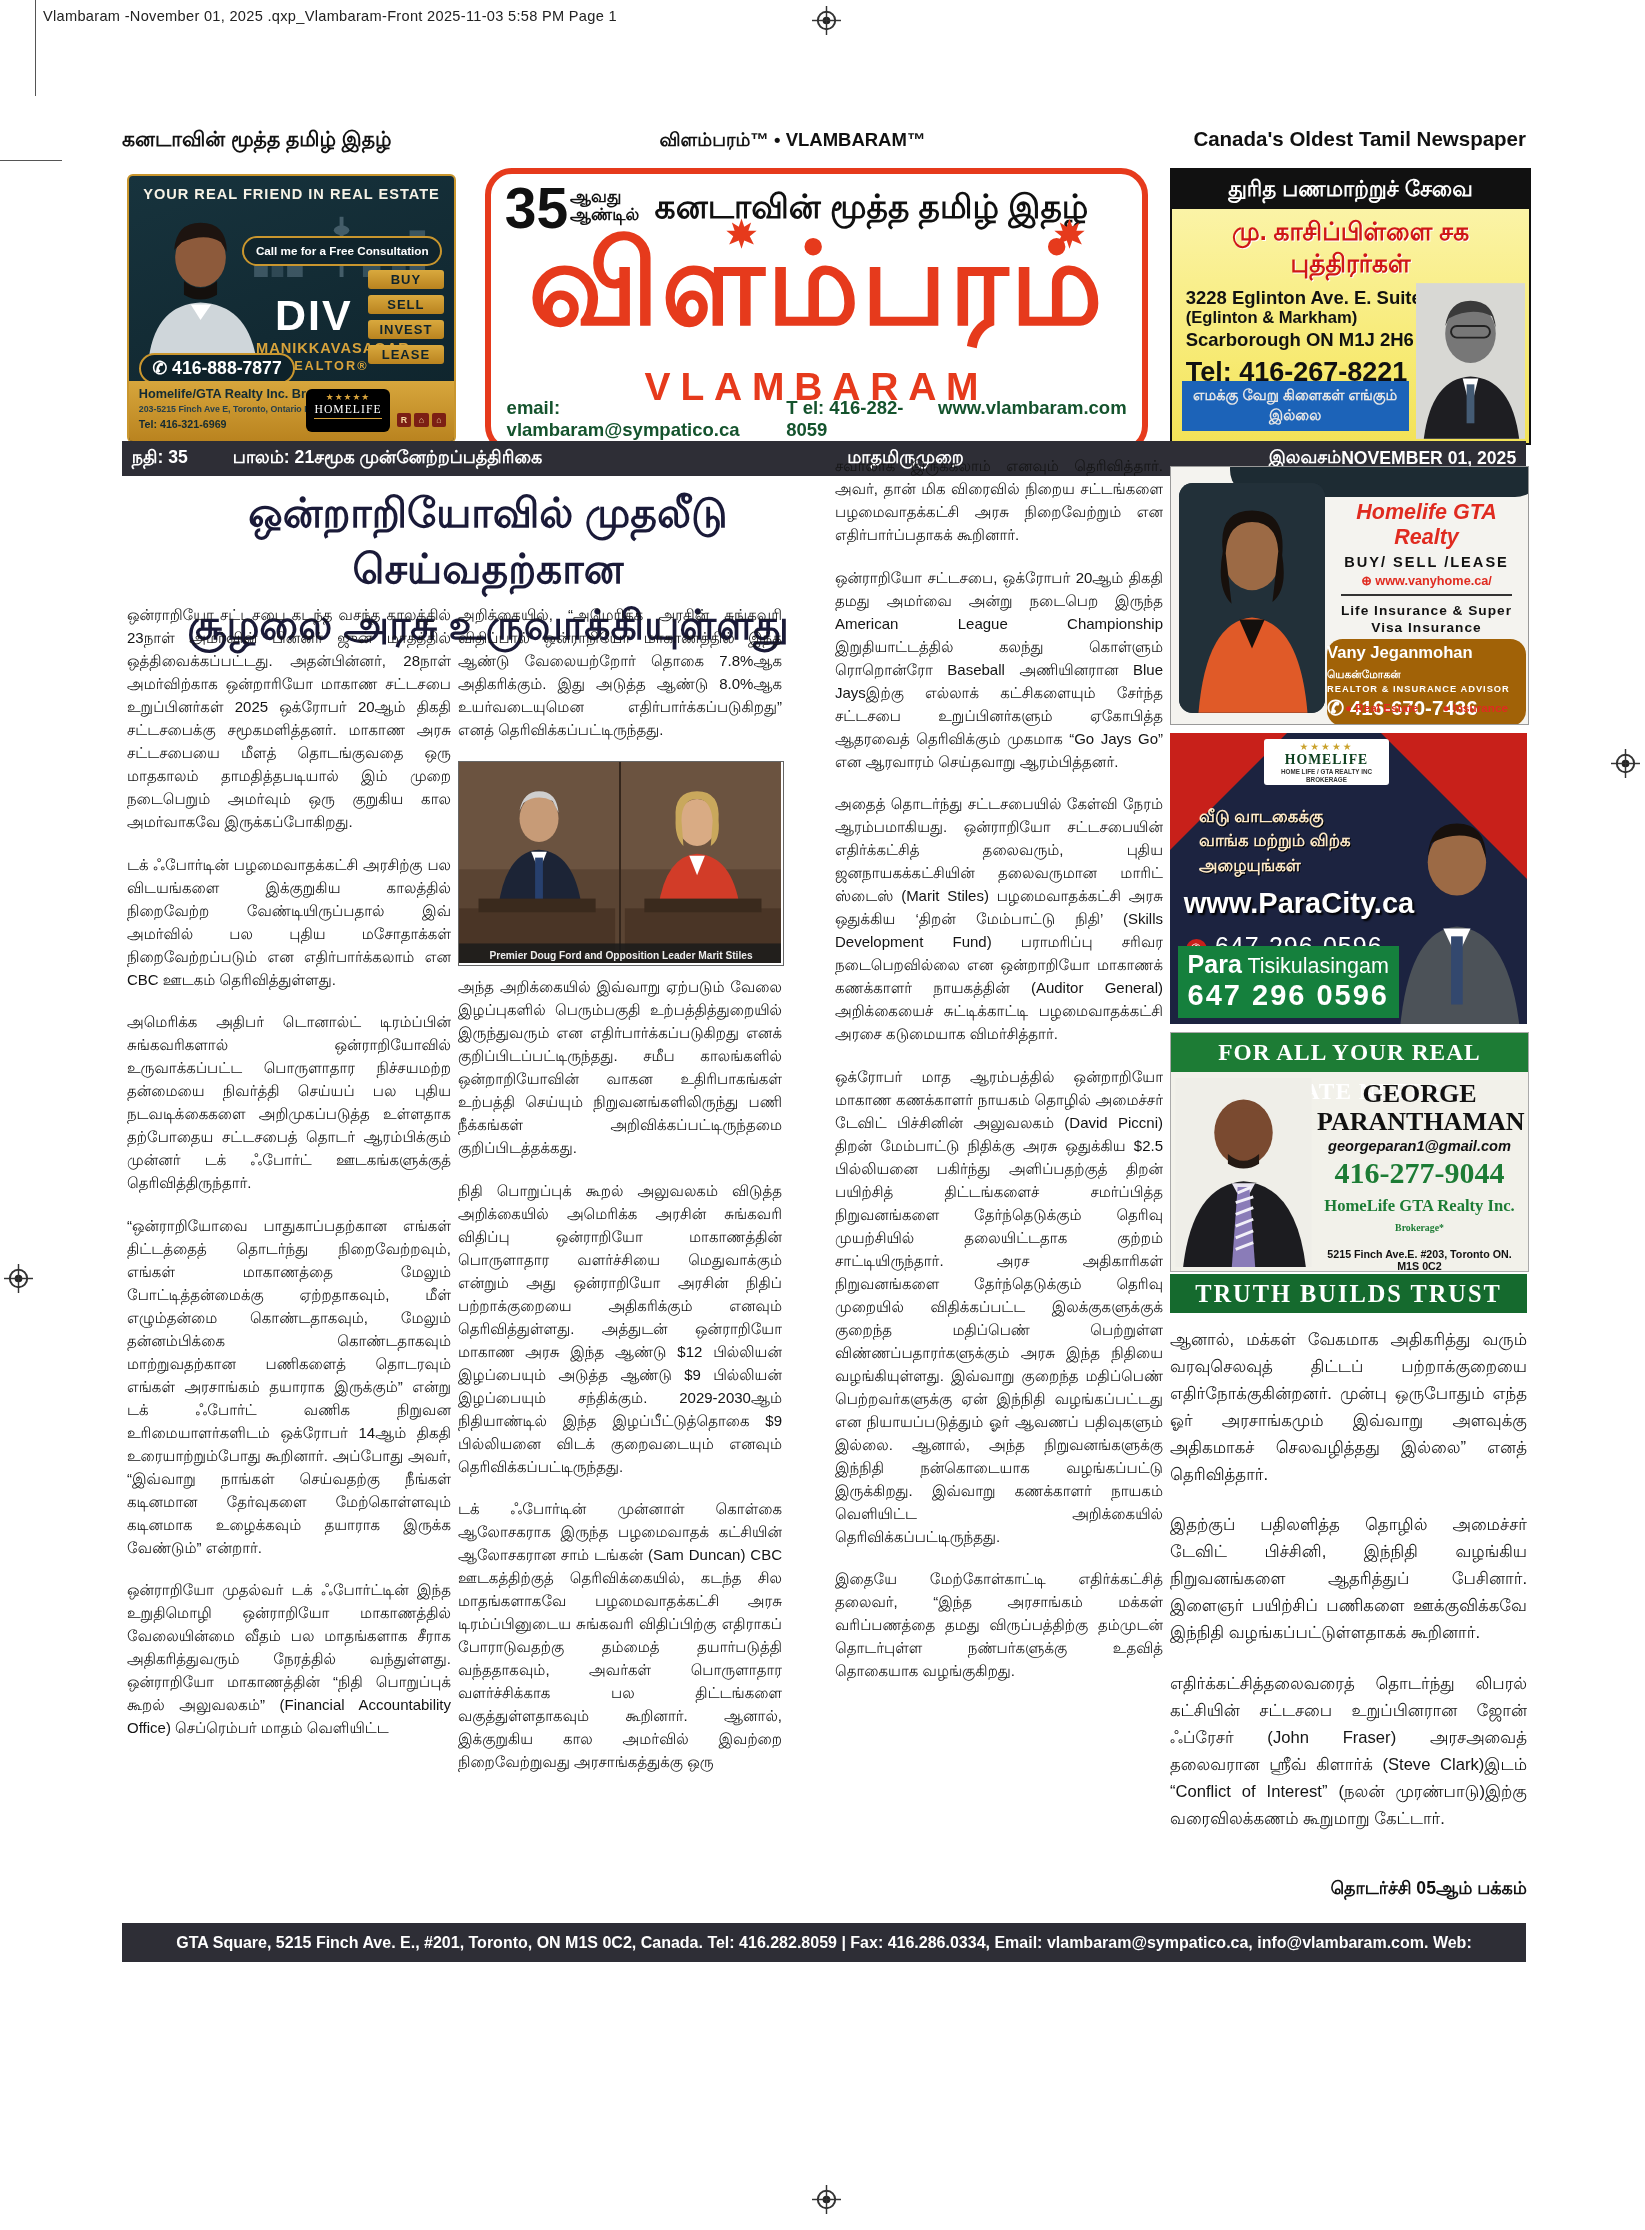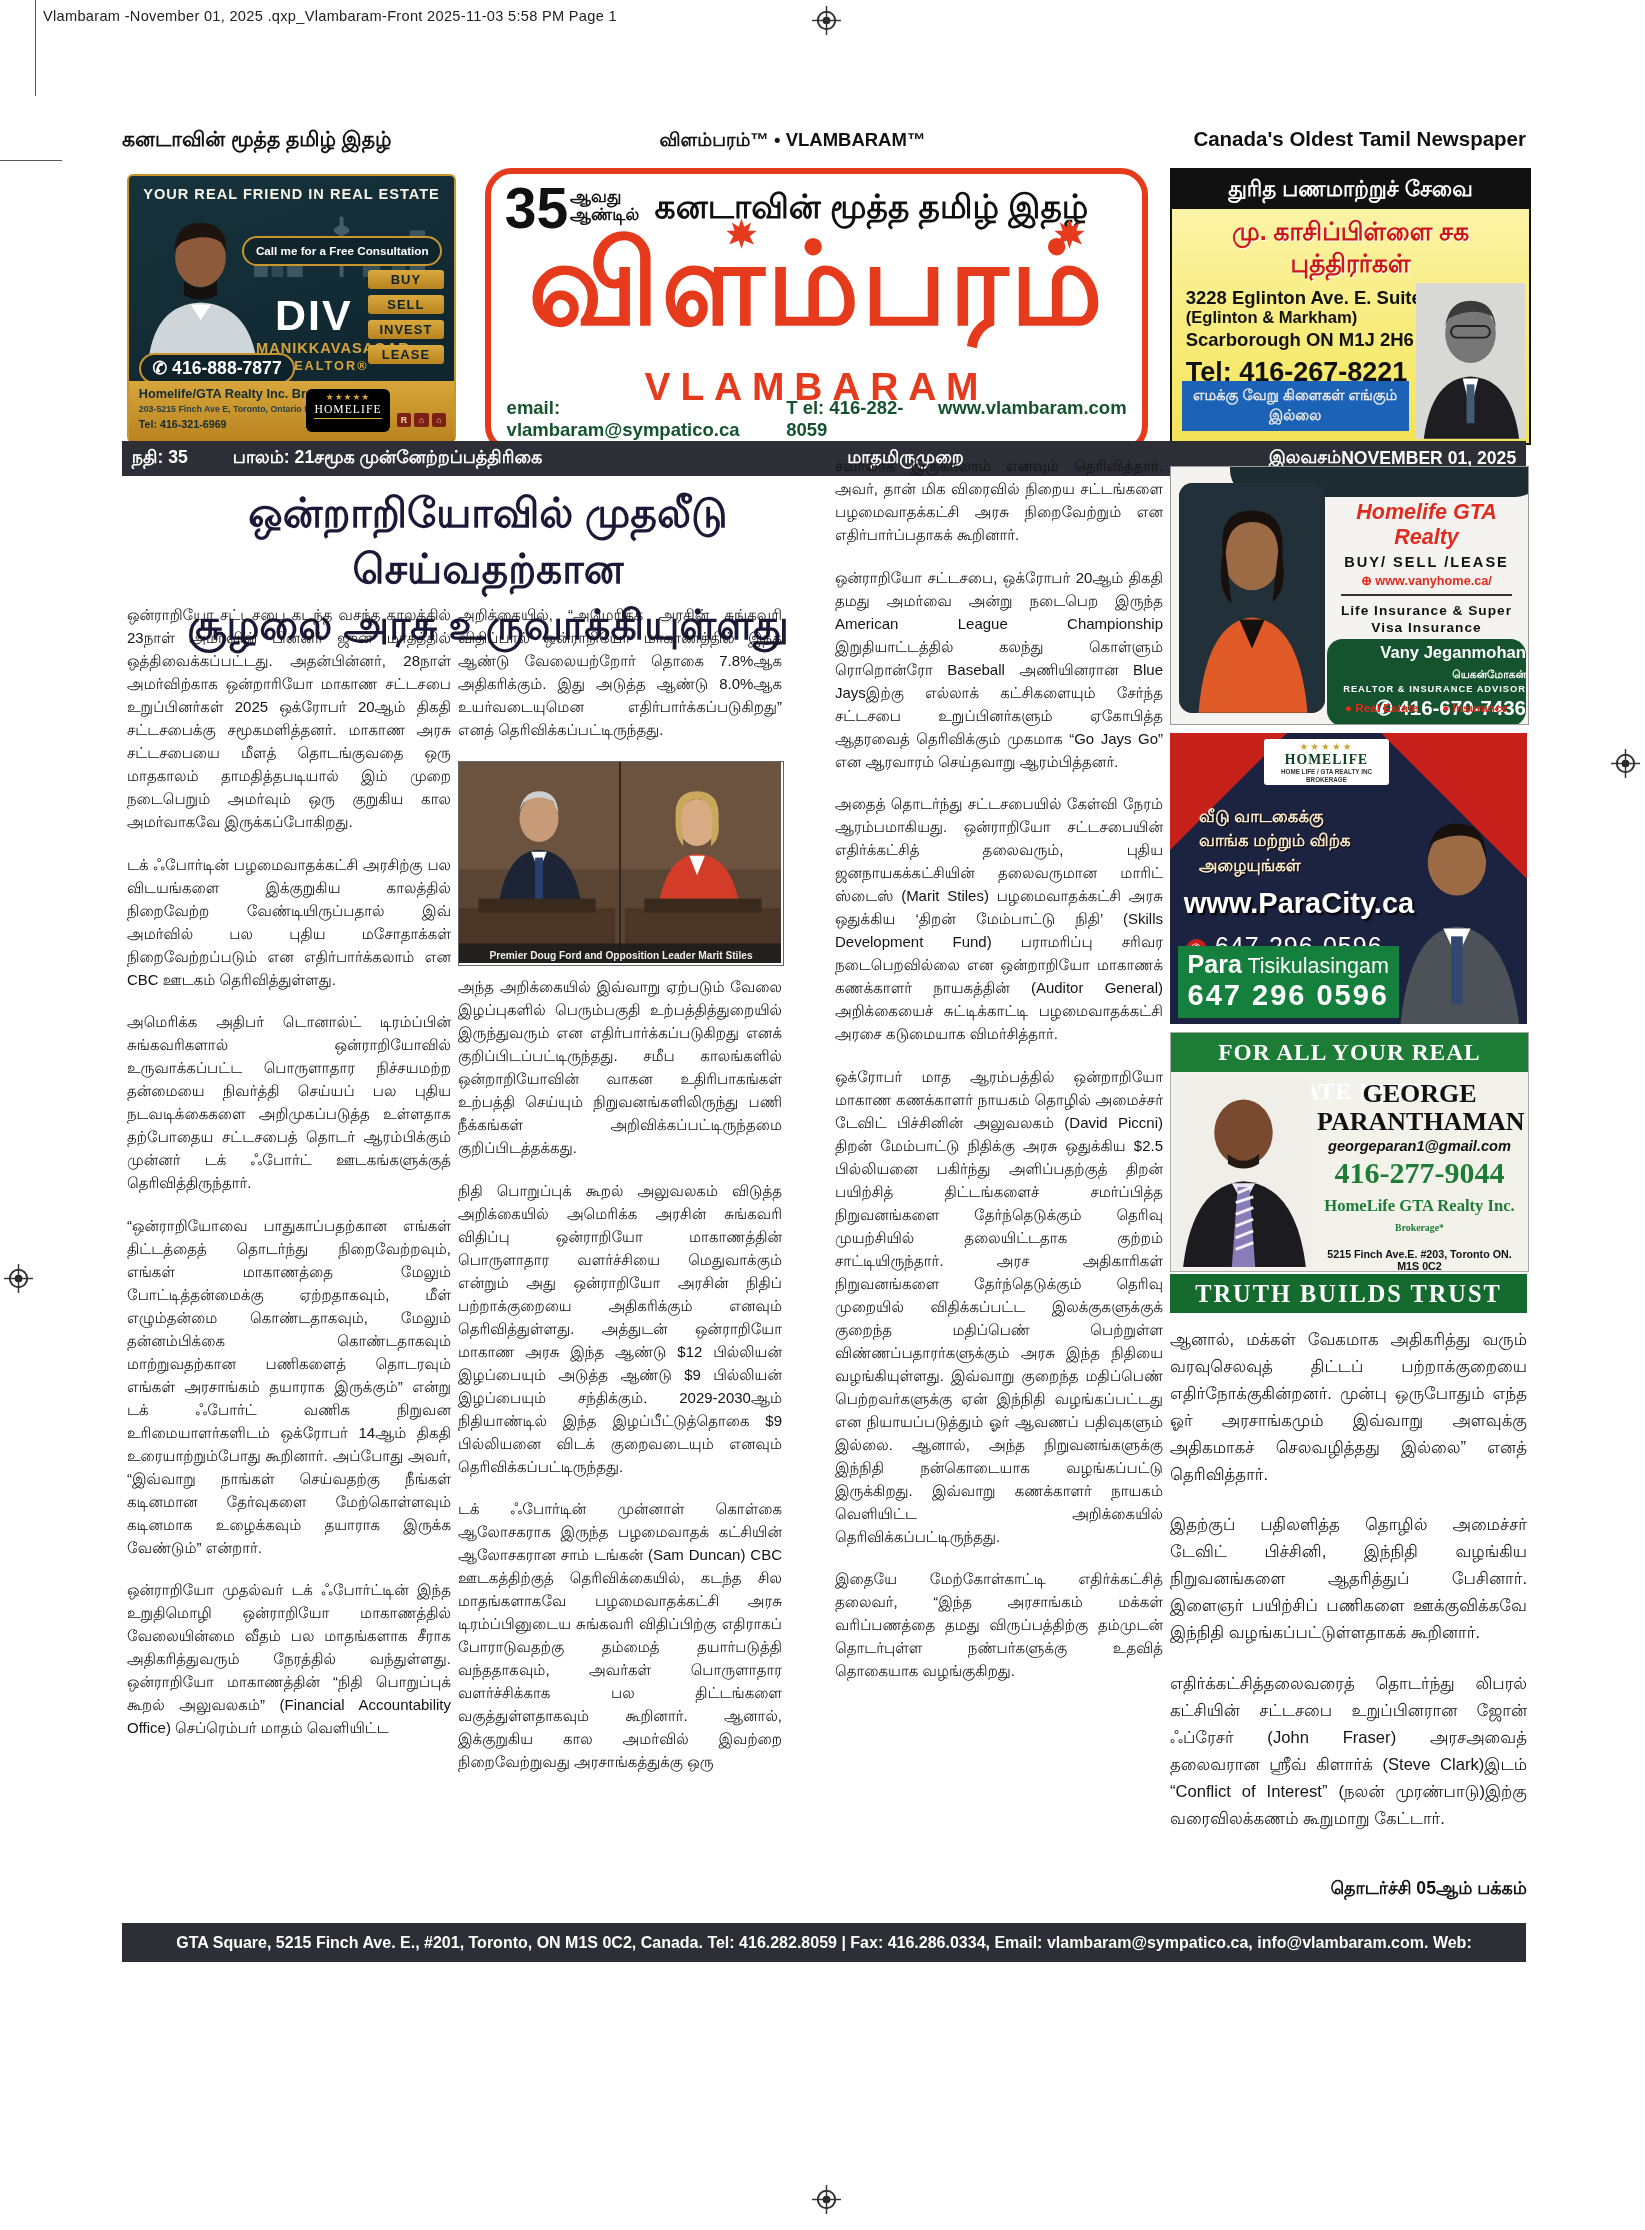--- a/index.html
+++ b/index.html
@@ -89,21 +89,21 @@
   
   .vany-ad{left:1170px;top:466px;width:357px;height:257px;background:#f4f3ef;border:1px solid #999;overflow:hidden;}
   .vany-ad .blob{position:absolute;left:59px;top:-25px;width:312px;height:55px;background:#1d2b33;border-radius:27px;}
   .vany-ad .photo{position:absolute;left:7.8px;top:15.6px;width:146px;height:230px;border-radius:13.7px;overflow:hidden;background:#23313a;}
   .vany-ad .r{position:absolute;left:162px;top:33px;width:187px;text-align:center;}
   .vany-ad .brand{color:#e02b20;font-size:21.5px;font-weight:bold;font-style:italic;}
   .vany-ad .svc{font-size:14.6px;font-weight:bold;letter-spacing:2px;margin-top:3.9px;}
   .vany-ad .url{color:#e02b20;font-size:12.7px;font-weight:bold;margin-top:2.9px;}
   .vany-ad .rule{border-top:2px solid #333;margin:5.9px 7.8px;}
   .vany-ad .ins{font-size:13.7px;font-weight:bold;letter-spacing:1px;line-height:17.6px;}
-  .vany-ad .pill{position:absolute;left:156px;top:172px;width:199px;background:#14532d;border-radius:15.6px;color:#fff;text-align:right;padding:3.9px 0 5.9px;}
+  .vany-ad .pill{position:absolute;left:156px;top:172px;width:199px;background:#a16207;border-radius:15.6px;color:#fff;text-align:left;padding:3.9px 0 5.9px;}
   .vany-ad .pill .nm{font-size:16.6px;font-weight:bold;}
   .vany-ad .pill .nm .tm{font-size:10.7px;}
   .vany-ad .pill .role{font-size:9.3px;font-weight:bold;letter-spacing:1px;margin-top:1px;}
   .vany-ad .pill .ph{font-size:20.5px;font-weight:bold;margin-top:2px;}
   .vany-ad .tags{position:absolute;left:162px;top:234px;width:187px;display:flex;justify-content:space-around;font-size:11.7px;font-weight:bold;}
   .vany-ad .tags i{color:#e02b20;font-style:normal;}
 
   
   .para-ad{left:1170px;top:733px;width:357px;height:291px;background:#1c2340;overflow:hidden;}
   .para-ad .tri-l{position:absolute;left:0;top:0;border-left:117px solid #c8201a;border-bottom:117px solid transparent;}

